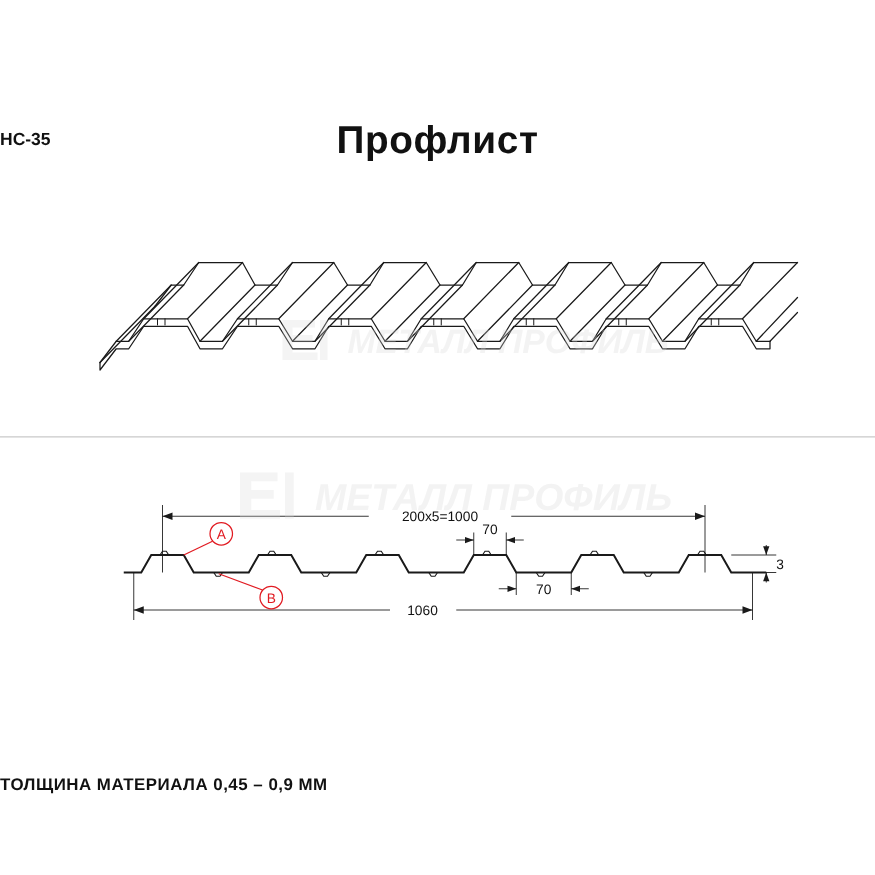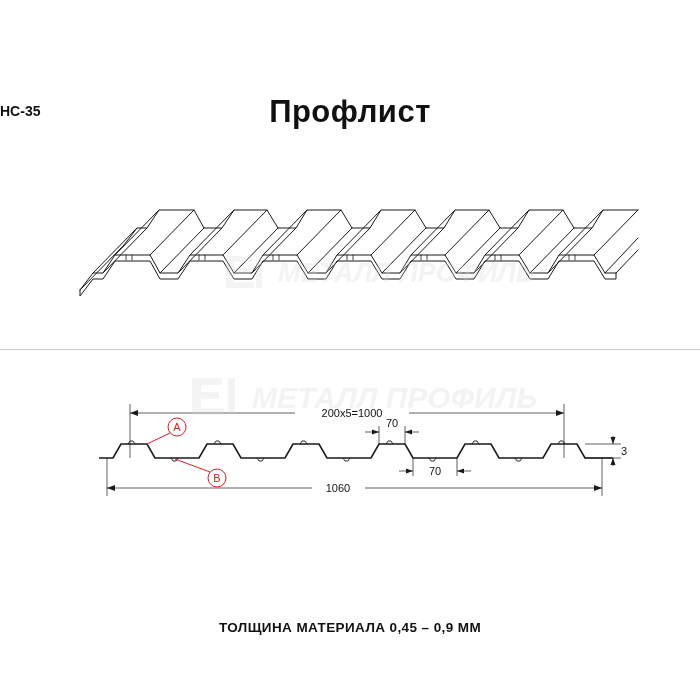--- a/index.html
+++ b/index.html
@@ -55,21 +55,21 @@
     height: 1px;
     background: #c9c9c9;
   }
 
   
   .footnote {
     position: absolute;
     top: 620px;
     left: 0;
     width: 700px;
-    text-align: center;
+    text-align: left;
     font-size: 13.5px;
     font-weight: bold;
     letter-spacing: 0.4px;
     color: #111111;
   }
 
   
   .watermark {
     position: absolute;
     pointer-events: none;

